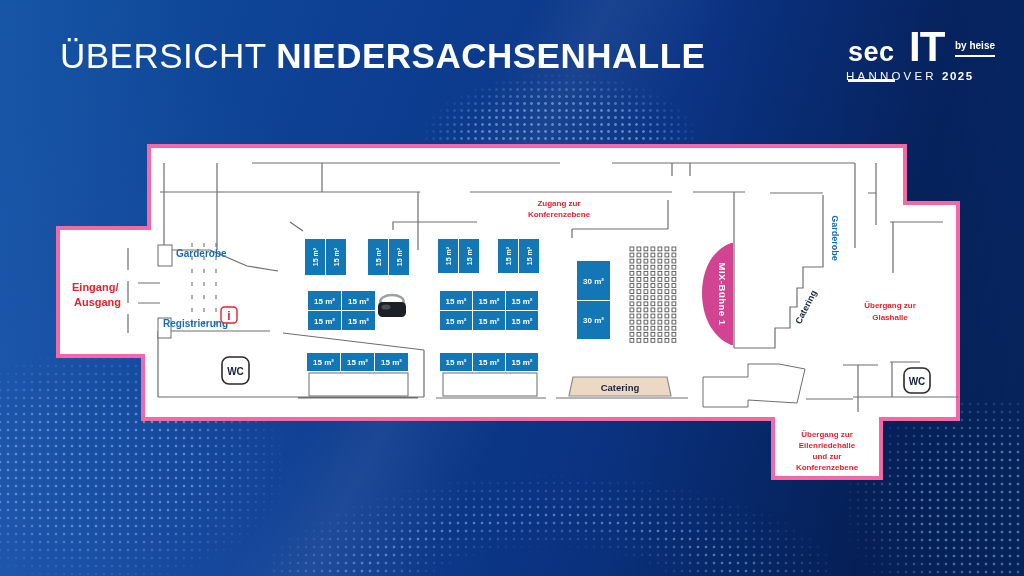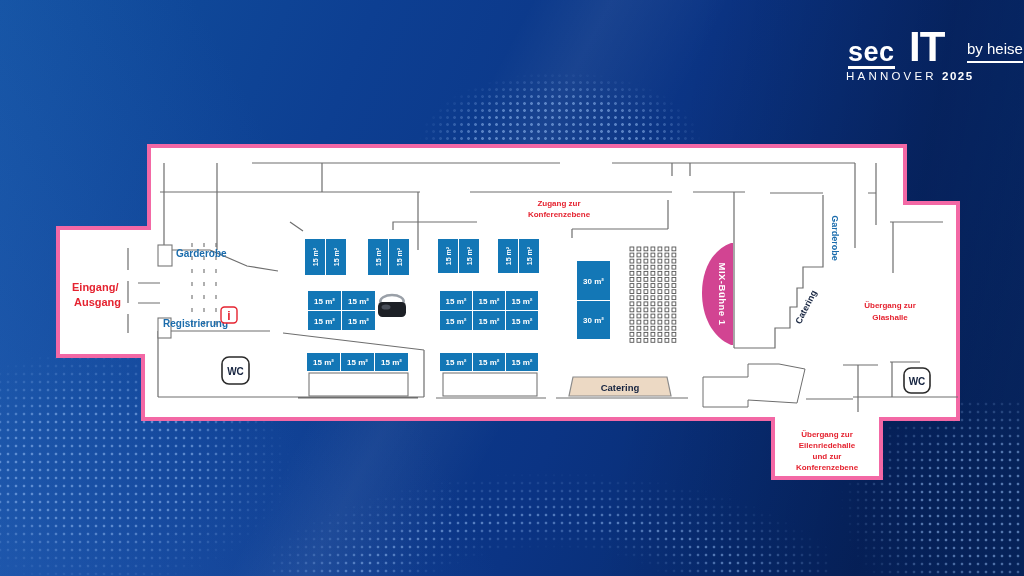--- a/index.html
+++ b/index.html
@@ -24,24 +24,24 @@
     -webkit-mask-image:radial-gradient(ellipse 65% 90% at 50% 110%,transparent 35%,#000 55%,transparent 85%);
             mask-image:radial-gradient(ellipse 65% 90% at 50% 110%,transparent 35%,#000 55%,transparent 85%);}
   .dots-right{left:790px;top:400px;width:260px;height:190px;background-size:8px 8px;
     -webkit-mask-image:radial-gradient(ellipse 70% 80% at 75% 55%,#000 35%,transparent 80%);
             mask-image:radial-gradient(ellipse 70% 80% at 75% 55%,#000 35%,transparent 80%);}
   .title{position:absolute;left:60px;top:36px;margin:0;color:#fff;font-size:35px;
     letter-spacing:.5px;font-weight:400;white-space:nowrap;}
   .title .t-bold{font-weight:700;}
   .logo{position:absolute;left:842px;top:30px;width:150px;height:60px;color:#fff;}
   .logo-sec{position:absolute;left:6px;top:9px;font-size:27px;font-weight:700;line-height:1;
-    border-bottom:3px solid #fff;padding-bottom:0;letter-spacing:.5px;}
+    border-bottom:3px solid #fff;padding-bottom:13px;letter-spacing:.5px;}
   .logo-it{position:absolute;left:67px;top:-4px;font-size:42px;font-weight:700;line-height:1;letter-spacing:-1px;}
-  .logo-by{position:absolute;left:113px;top:10px;font-size:15px;font-weight:400;
-    border-bottom:2px solid #fff;padding-bottom:4px;white-space:nowrap;margin-left:12px;}
+  .logo-by{position:absolute;left:113px;top:10px;font-size:10px;font-weight:700;
+    border-bottom:2px solid #fff;padding-bottom:4px;white-space:nowrap;}
   .logo-row2{position:absolute;left:4px;top:40px;font-size:11.5px;white-space:nowrap;}
   .logo-city{letter-spacing:3.2px;font-weight:400;}
   .logo-year{letter-spacing:1.5px;font-weight:700;margin-left:2px;}
   .plan{position:absolute;left:0;top:0;width:1024px;height:576px;}
   .plan text{font-family:"Liberation Sans",sans-serif;font-weight:700;}
   .wall{fill:none;stroke:#6e6e6e;stroke-width:1.2;}
   .wall-thin{fill:none;stroke:#6e6e6e;stroke-width:1;}
   .dashes{fill:none;stroke:#6e6e6e;stroke-width:1.1;stroke-dasharray:4 9;}
   .white-box{fill:#ffffff;stroke:#777;stroke-width:1.1;}
   #seats rect{fill:#fff;stroke:#555;stroke-width:.9;}
@@ -49,20 +49,22 @@
 </head>
 <body>
 
 <div class="canvas">
   <div class="streaks"></div>
   <div class="dots dots-globe"></div>
   <div class="dots dots-left"></div>
   <div class="dots dots-bottom"></div>
   <div class="dots dots-right"></div>
 
+  <h1 class="title"><span class="t-light">ÜBERSICHT</span>
+    <span class="t-bold">NIEDERSACHSENHALLE</span></h1>
 
   <div class="logo">
     <span class="logo-sec">sec</span>
     <span class="logo-it">IT</span>
     <span class="logo-by">by heise</span>
     <div class="logo-row2">
       <span class="logo-city">HANNOVER</span>
       <span class="logo-year">2025</span>
     </div>
   </div>

